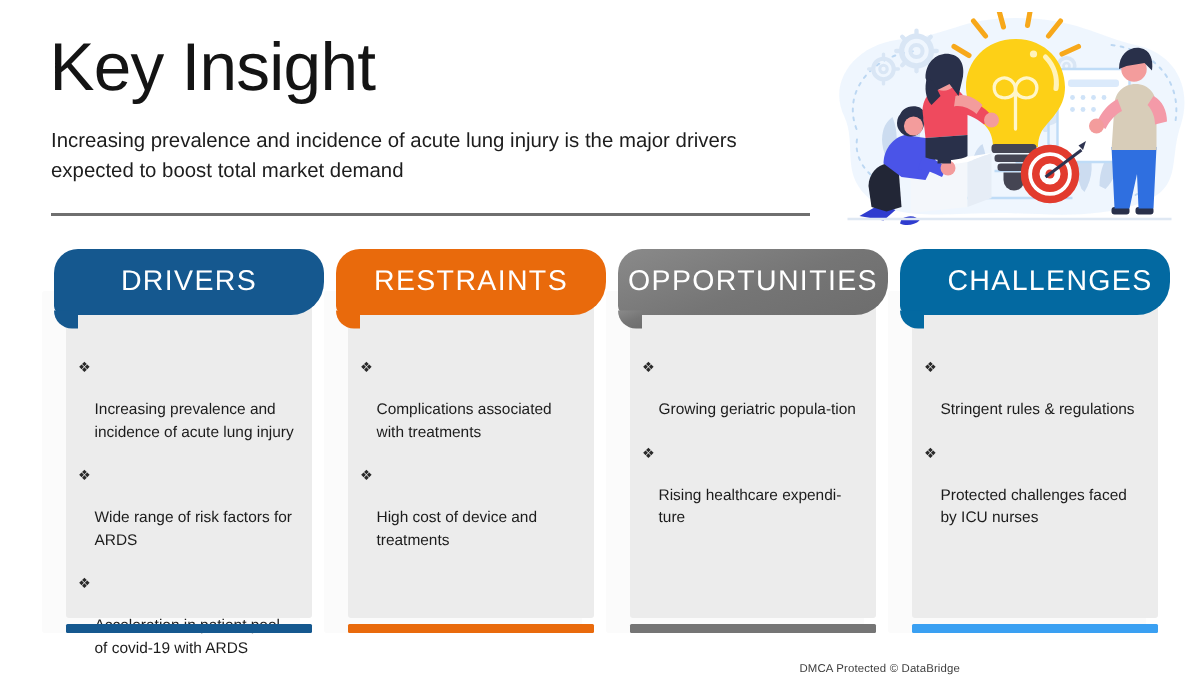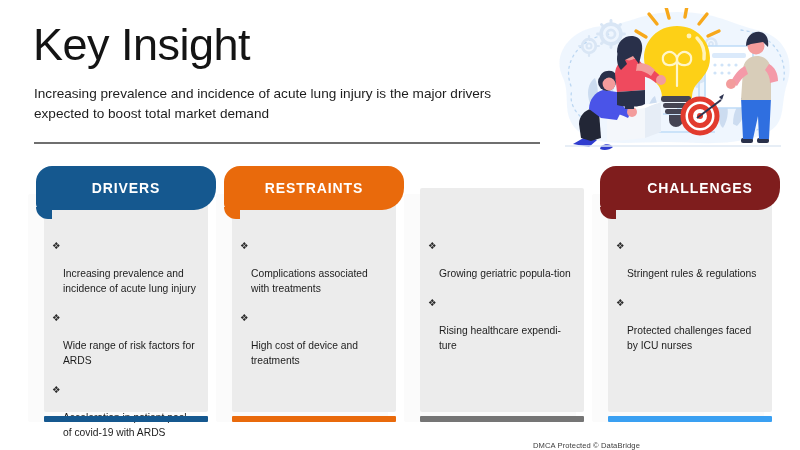--- a/index.html
+++ b/index.html
@@ -101,22 +101,22 @@
     position: absolute;
     left: 0px; bottom: -9px;
     width: 16px; height: 12px;
     background: inherit;
     border-radius: 0 0 0 12px;
   }
   .card-head-label {
     position: relative;
     z-index: 2;
     color: #ffffff;
-    font-size: 14px;
-    font-weight: 700;
+    font-size: 19px;
+    font-weight: 400;
     letter-spacing: 0.9px;
     white-space: nowrap;
   }
 
   
   .bullets {
     position: absolute;
     left: 8px; top: 24px;
     width: 164px;
     padding: 50px 10px 0 8px;
@@ -368,37 +368,40 @@
       <div class="bullets">
         <div class="bullet">
           <span class="bullet-marker">❖</span>
           <span class="bullet-text">Growing geriatric popula-tion</span>
         </div>
         <div class="bullet">
           <span class="bullet-marker">❖</span>
           <span class="bullet-text">Rising healthcare expendi-ture</span>
         </div>
       </div>
+      <div class="card-head" style="background:linear-gradient(160deg,#8a8a8a 0%,#757575 55%,#6d6d6d 100%);">
+        <span class="card-head-label">OPPORTUNITIES</span>
+      </div>
       <div class="card-bottombar" style="background:#757575;"></div>
     </div>
 
     <div class="card card-4">
       <div class="card-ghost"></div>
       <div class="card-body"></div>
       <div class="bullets">
         <div class="bullet">
           <span class="bullet-marker">❖</span>
           <span class="bullet-text">Stringent rules &amp; regulations</span>
         </div>
         <div class="bullet">
           <span class="bullet-marker">❖</span>
           <span class="bullet-text">Protected challenges faced by ICU nurses</span>
         </div>
       </div>
-      <div class="card-head" style="background:#7f1d1d;padding-left:20px;">
+      <div class="card-head" style="background:#0369a1;padding-left:20px;">
         <span class="card-head-label">CHALLENGES</span>
       </div>
       <div class="card-bottombar" style="background:#3aa0f2;"></div>
     </div>
 
   </div>
 
   <div class="footer-credit">DMCA Protected © DataBridge</div>
 
 </div>

